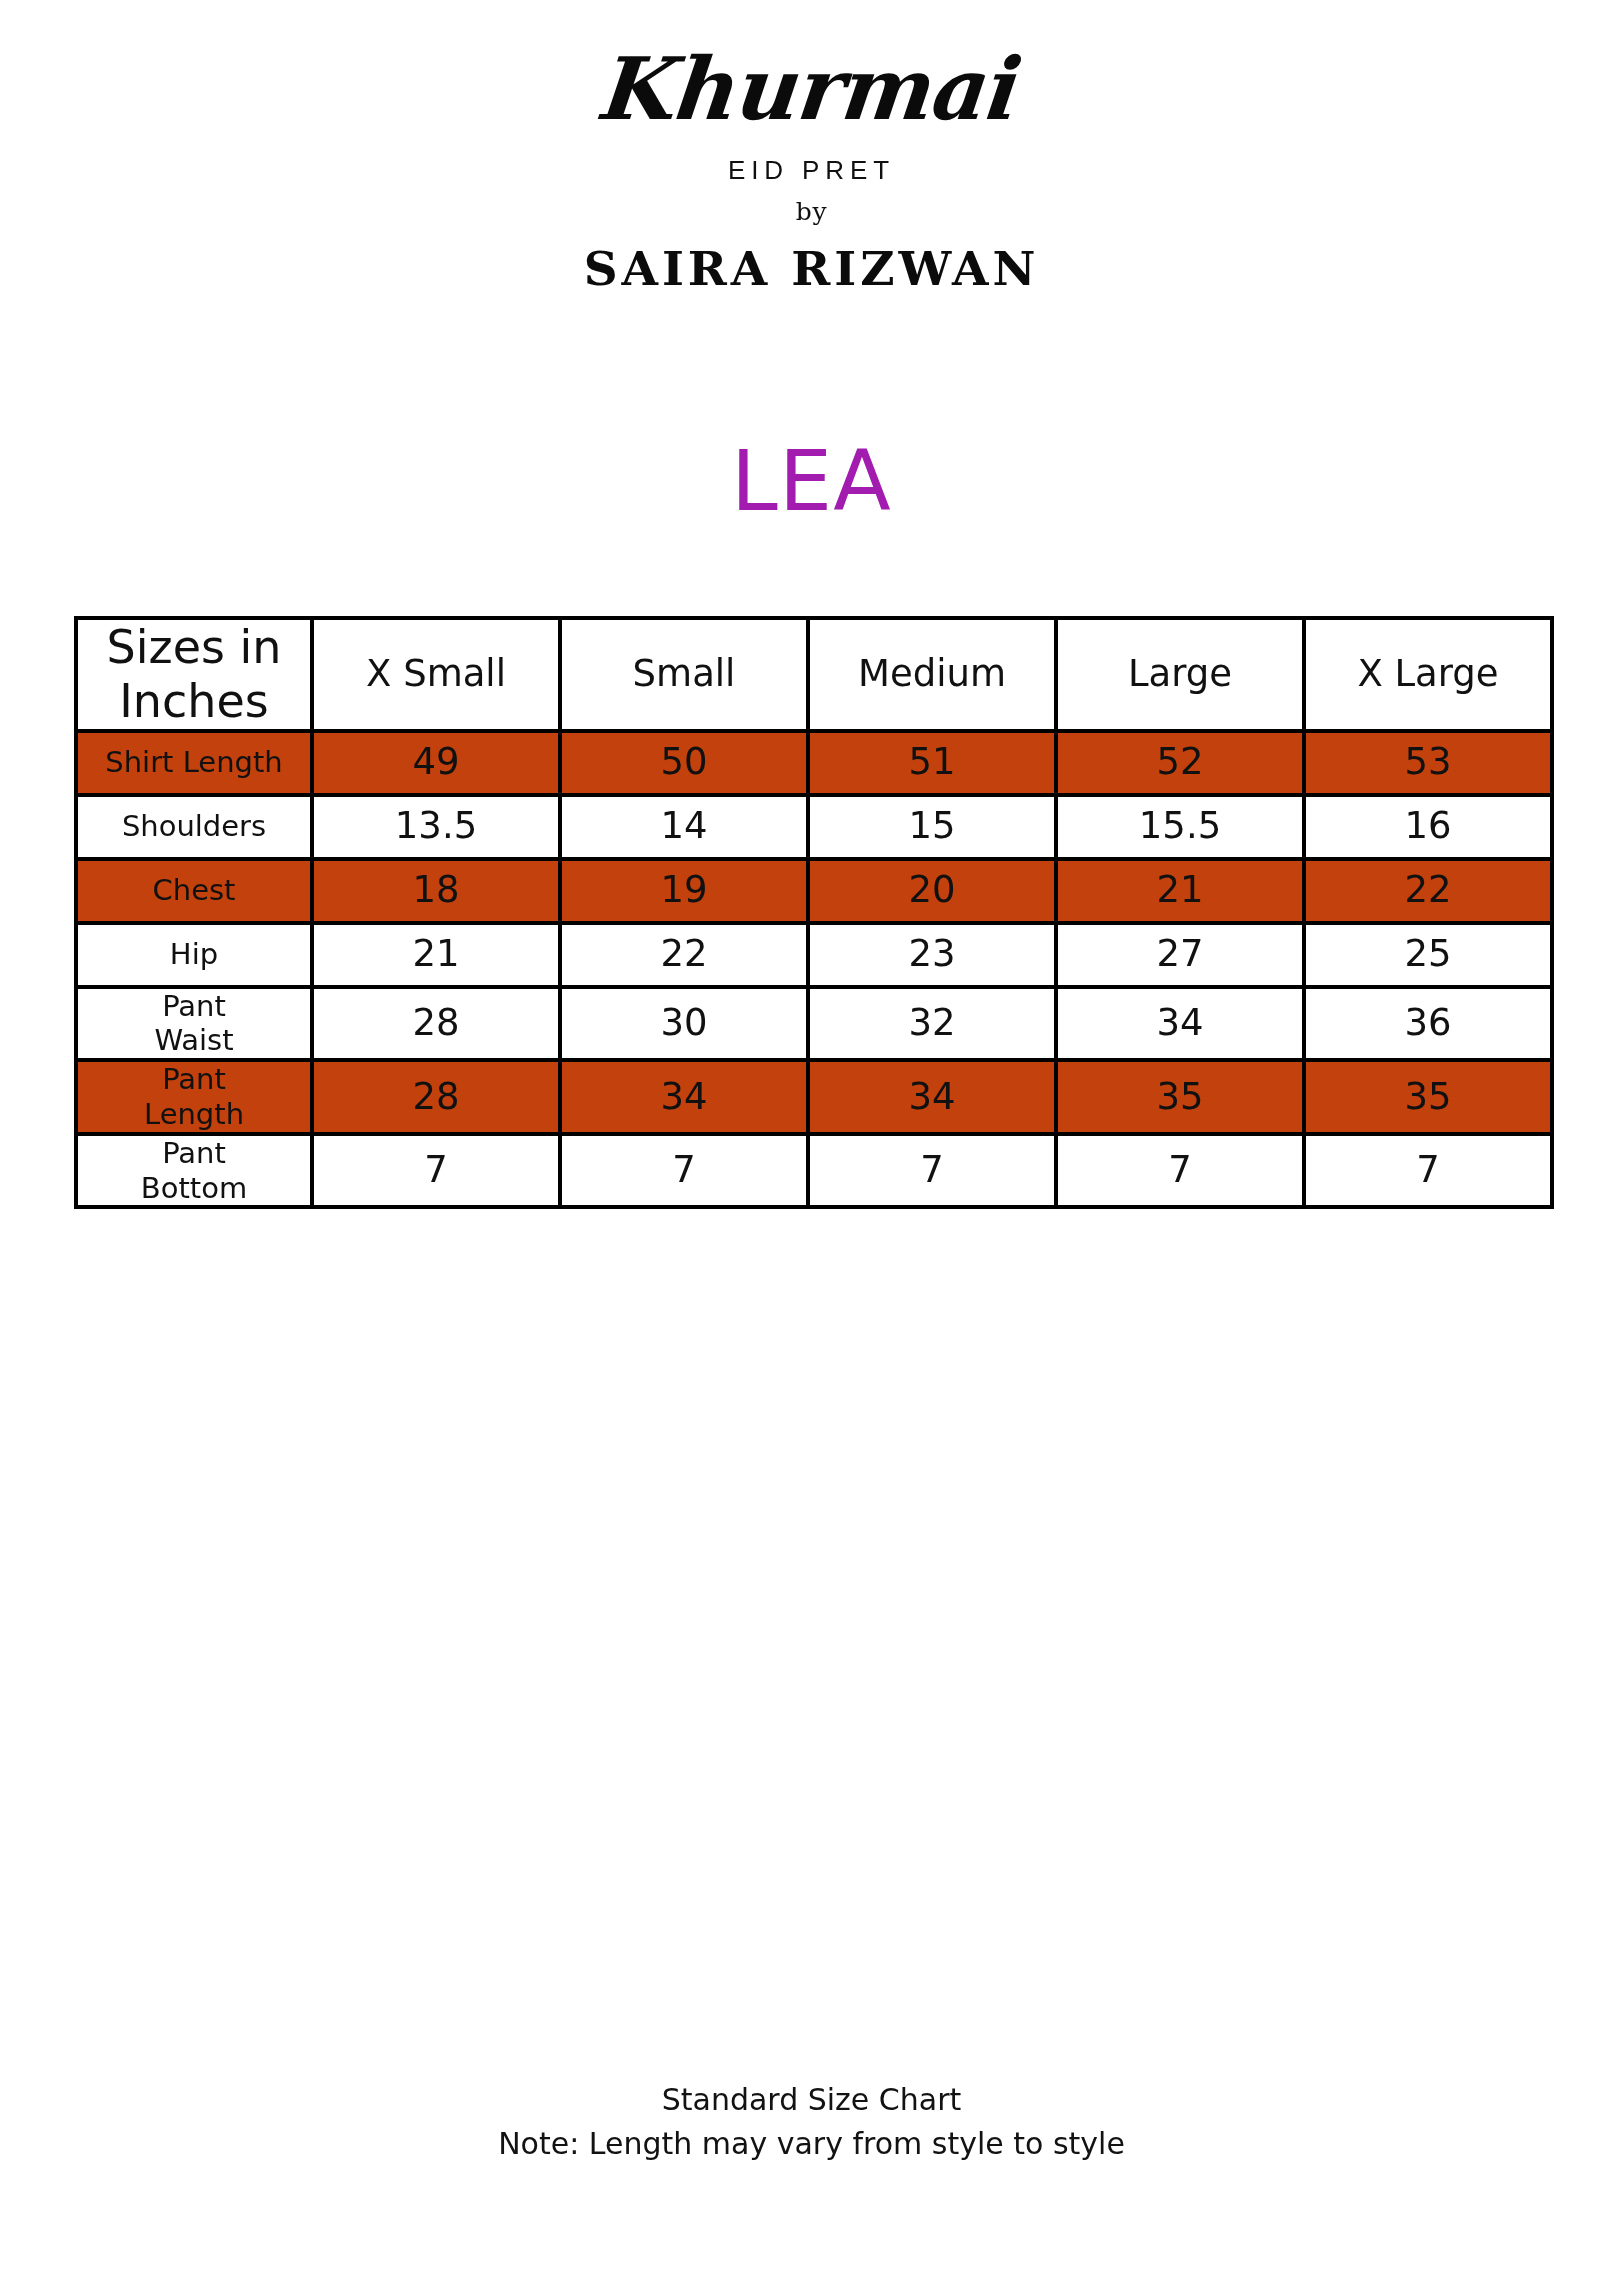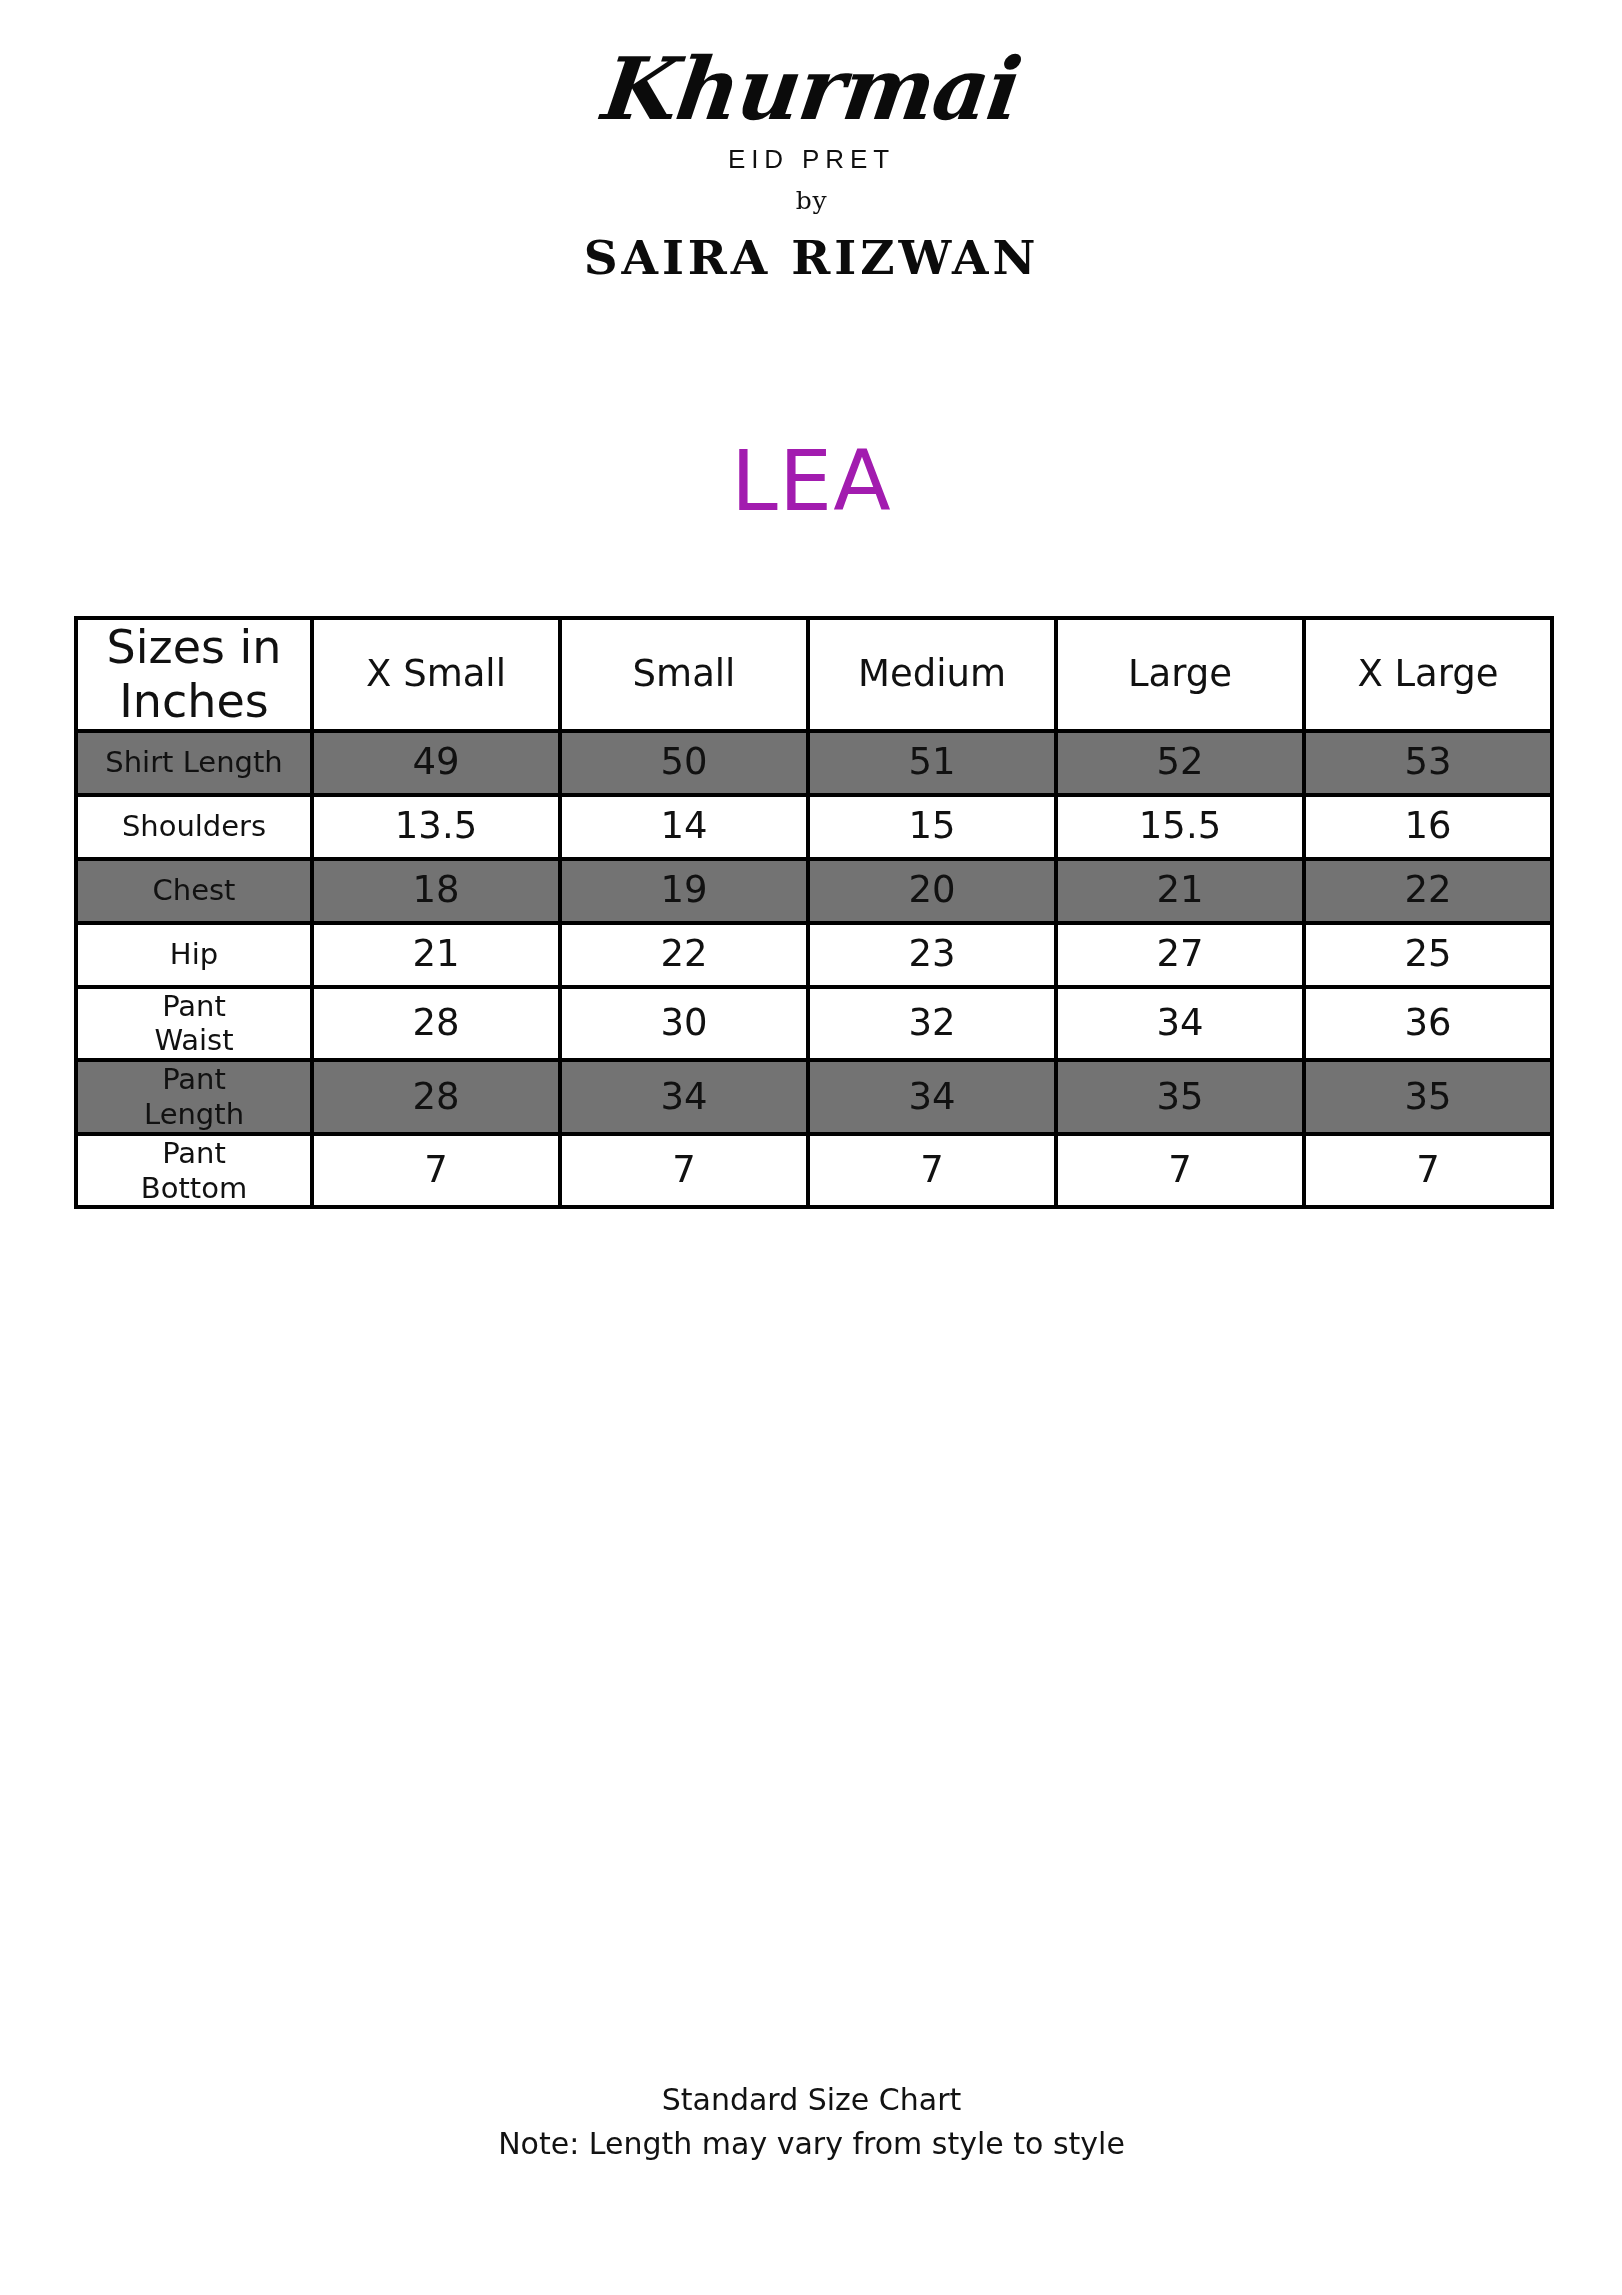--- a/index.html
+++ b/index.html
@@ -29,21 +29,21 @@
     font-style: italic;
     font-weight: 700;
     font-size: 86px;
     line-height: 1.0;
     letter-spacing: -1.3px;
     color: #0b0b0b;
     transform: skewX(-8deg);
     display: inline-block;
   }
   .brand-sub {
-    margin-top: 12px;
+    margin-top: 23px;
     font-family: "Liberation Sans", sans-serif;
     font-size: 26px;
     letter-spacing: 5.9px;
     color: #101010;
     font-weight: 400;
   }
   .brand-by {
     margin-top: 10.5px;
     font-family: "DejaVu Serif", "Liberation Serif", serif;
     font-size: 25px;
@@ -112,21 +112,21 @@
   tbody tr td {
     height: 60px;
     font-size: 37px;
     line-height: 1.15;
   }
   tbody tr td.row-label {
     font-size: 29px;
     line-height: 1.2;
   }
   tbody tr.shaded td {
-    background: #737373;
+    background: #c2410c;
   }
   tbody tr.plain td {
     background: #ffffff;
   }
 
   
   .footer-note {
     position: absolute;
     left: 0;
     top: 2078px;

